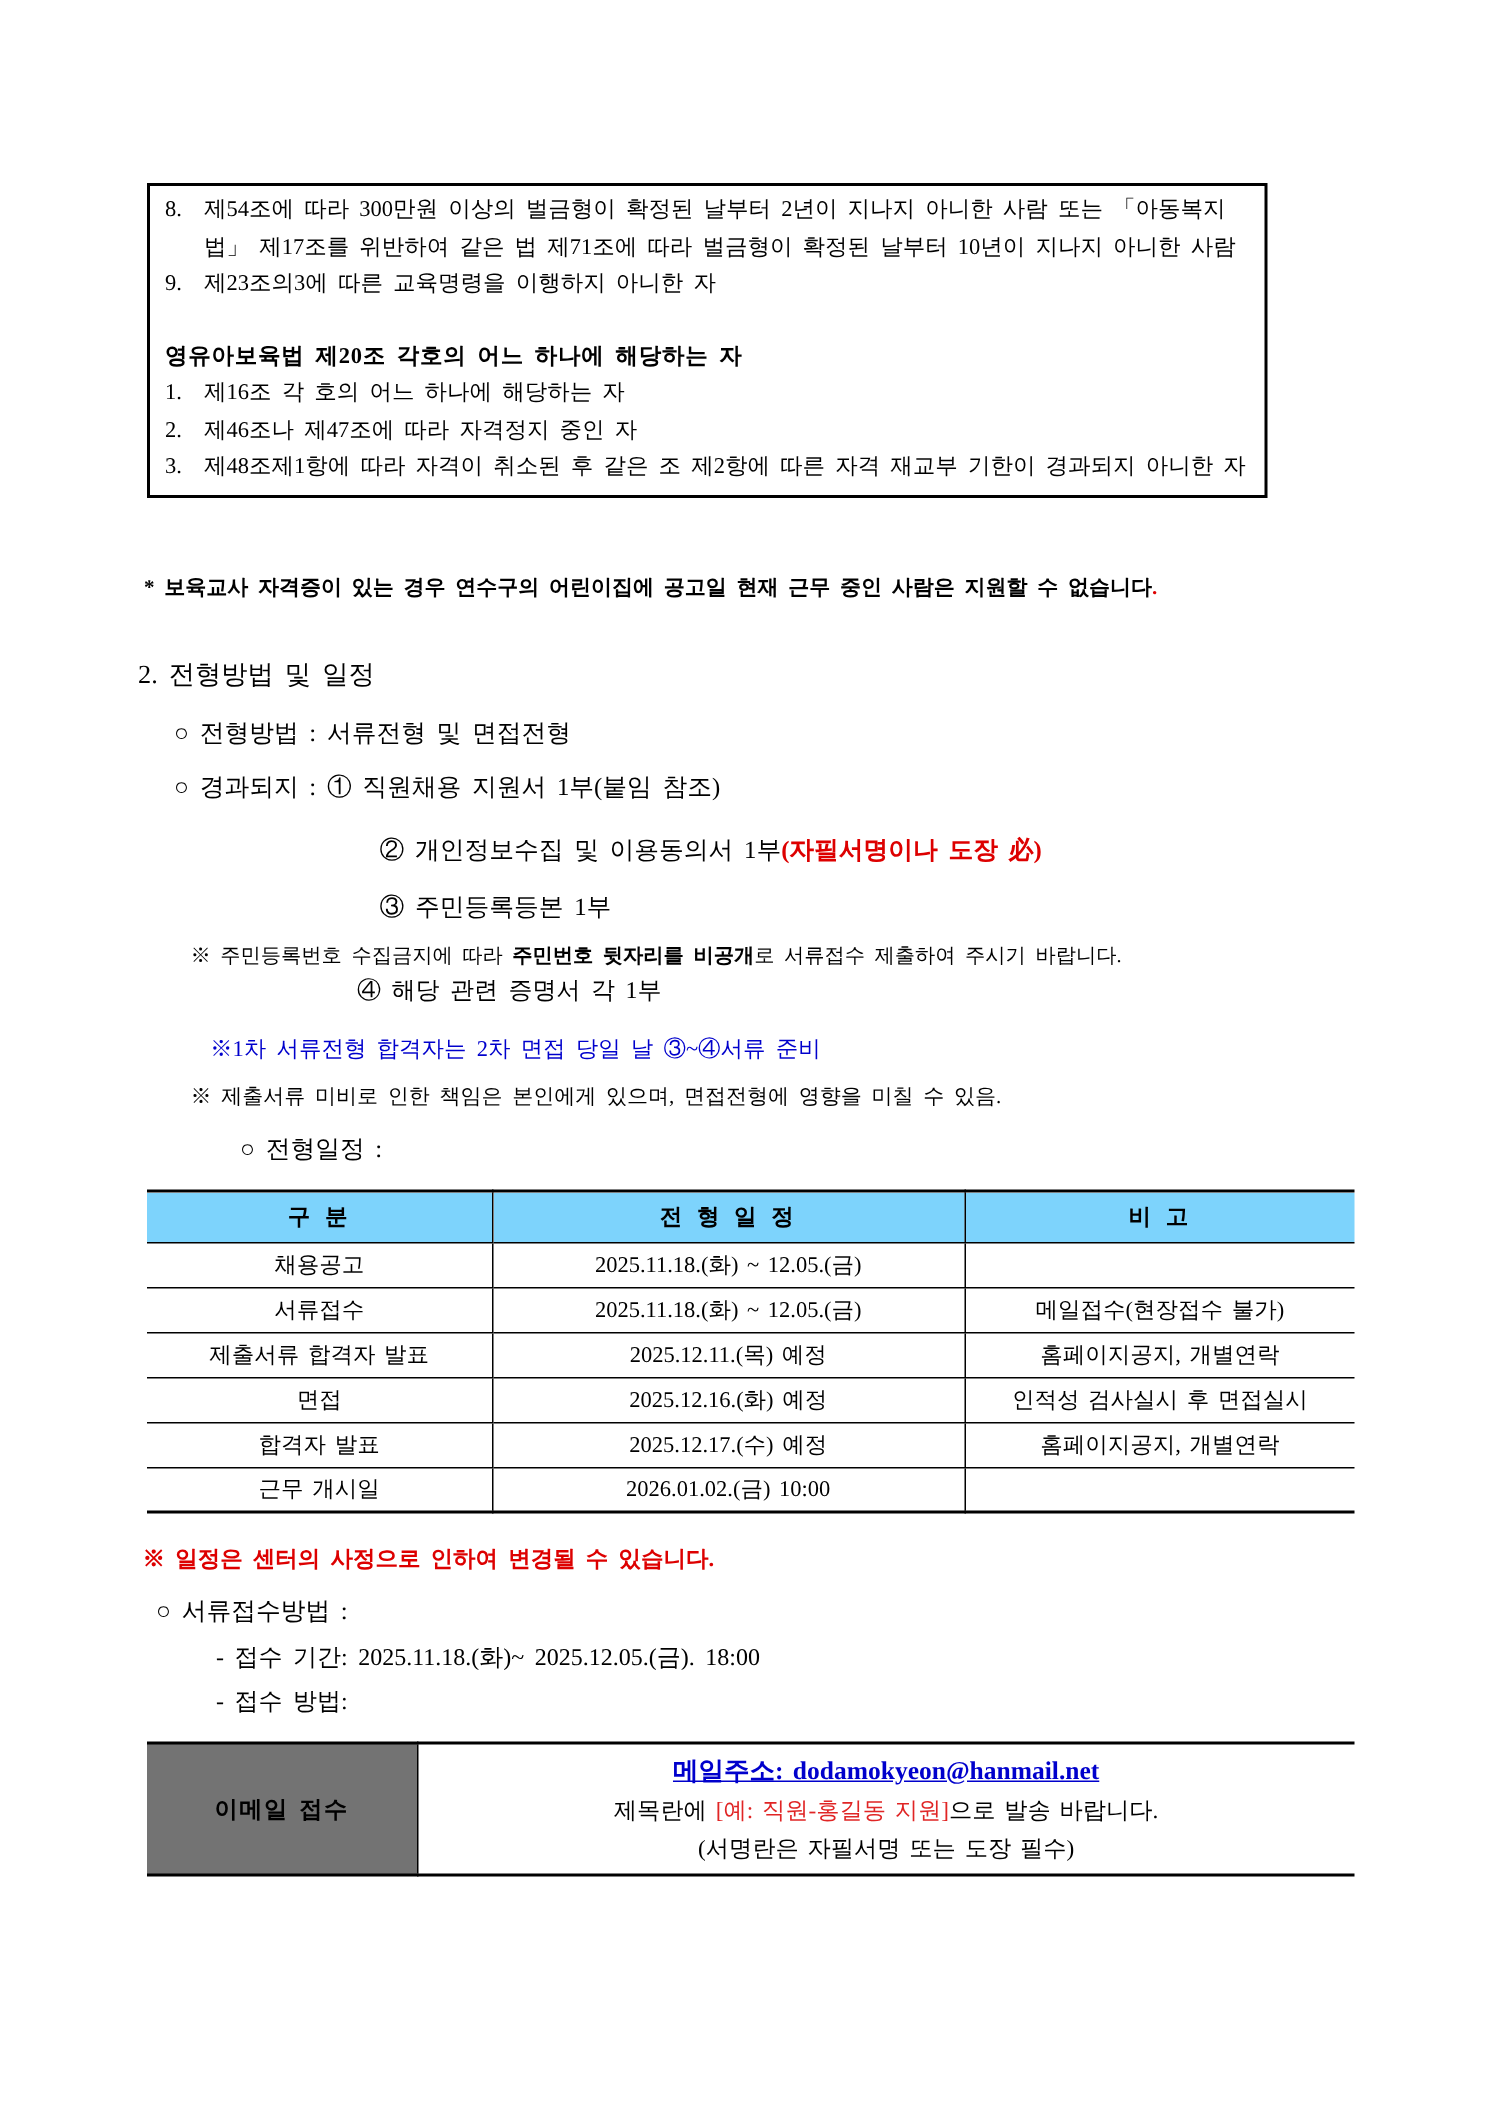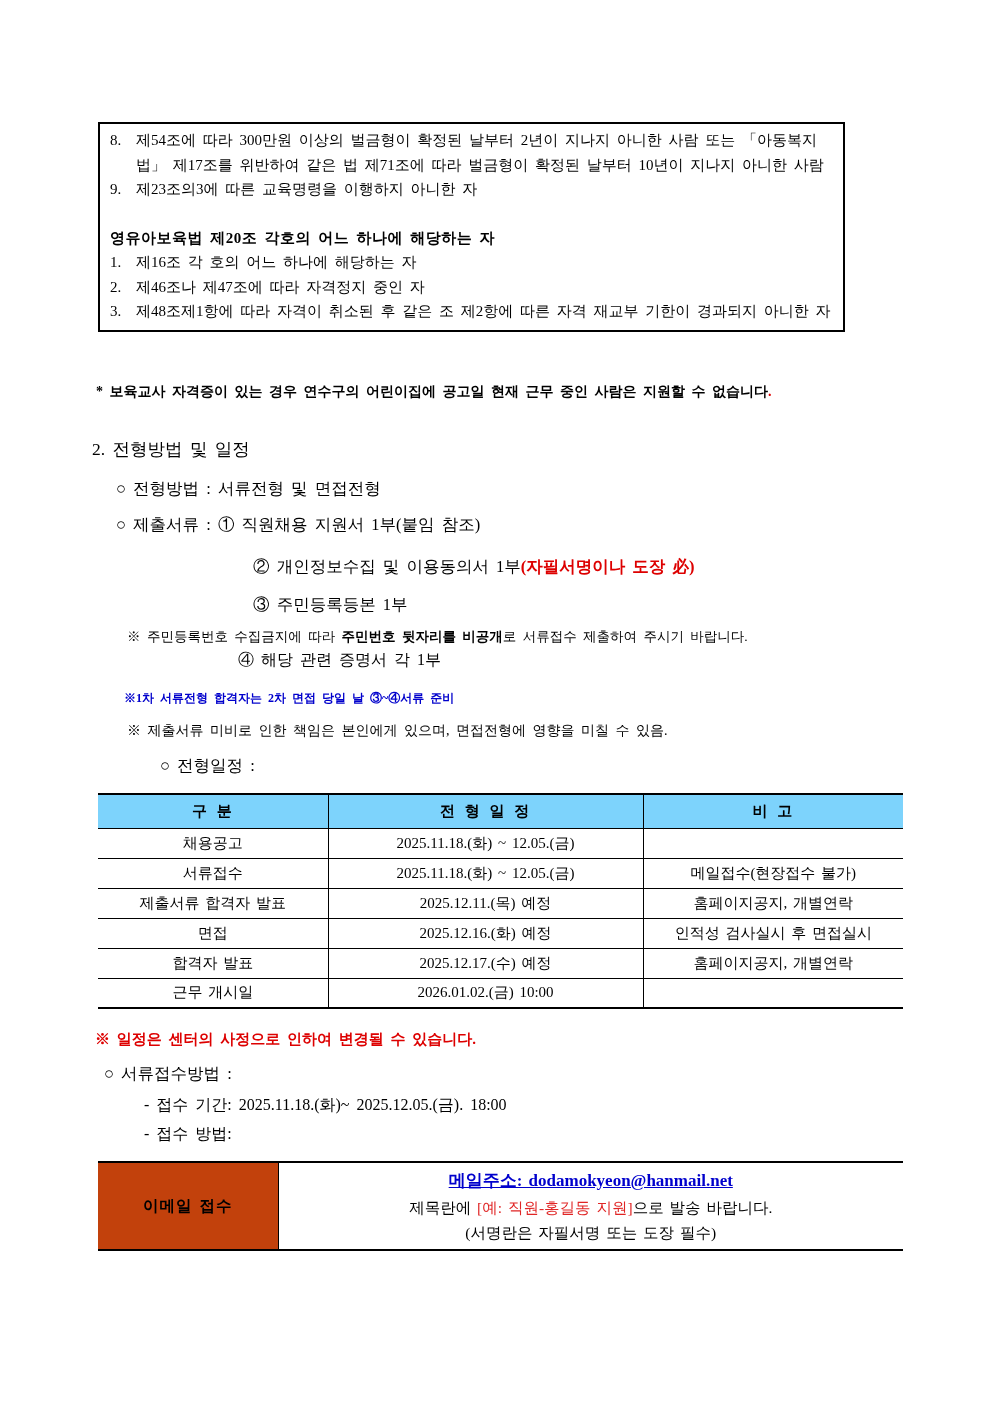--- a/index.html
+++ b/index.html
@@ -25,21 +25,21 @@
   
   .abs { position:absolute; white-space:nowrap; word-spacing:3px; }
   .note-teacher { left:96px; top:383px; font-size:14px; font-weight:bold; }
   .sec-title { left:92px; top:437px; font-size:17.5px; }
   .line-method { left:116px; top:478px; font-size:16.5px; }
   .line-docs { left:116px; top:514px; font-size:16.5px; }
   .line-doc2 { left:253px; top:556px; font-size:16.5px; }
   .line-doc3 { left:253px; top:594px; font-size:16.5px; }
   .line-jumin { left:127px; top:628px; font-size:13.5px; }
   .line-doc4 { left:238px; top:650px; font-size:16px; }
-  .line-bluenote { left:124px; top:690px; font-size:12px; font-weight:bold; }
+  .line-bluenote { left:140px; top:690px; font-size:15px; font-weight:normal; }
   .line-respnote { left:127px; top:722px; font-size:14px; }
   .line-schedlabel { left:112px; top:755px; font-size:16.5px;margin-left:48px; }
   .line-changenote { left:95px; top:1030px; font-size:15px; font-weight:bold; }
   .line-sublabel { left:104px; top:1063px; font-size:16.5px; }
   .line-period { left:144px; top:1095px; font-size:16px; }
   .line-how { left:144px; top:1124px; font-size:16px; }
 
   .red { color:#dd0000; }
   .red2 { color:#e02525; }
   .blue { color:#0000cc; }
@@ -65,21 +65,21 @@
 
   
   .email-table {
     position:absolute; left:98px; top:1161px; width:805px;
     border-collapse:collapse; table-layout:fixed;
     border-top:2px solid #000; border-bottom:2px solid #000;
     font-size:15.5px; word-spacing:2px;
   }
   .email-table td { vertical-align:middle; }
   .email-table .lbl {
-    width:180px; background:#c2410c; font-weight:bold; text-align:center;
+    width:180px; background:#737373; font-weight:bold; text-align:center;
     letter-spacing:1px;
   }
   .email-table .content { border-left:1px solid #000; text-align:center; padding:6px 8px 4px 8px; }
   .mail-line {
     display:inline-block; color:#0000cc; font-weight:bold; font-size:17px;
     text-decoration:underline; margin-bottom:3px; cursor:pointer;
   }
   .subject-line, .sign-line { line-height:25px; }
 </style>
 </head>
@@ -112,21 +112,21 @@
   </div>
 
   <div class="abs note-teacher">
     <span>* 보육교사 자격증이 있는 경우 연수구의 어린이집에 공고일 현재 근무 중인 사람은 지원할 수 없습니다</span><span class="red">.</span>
   </div>
 
   <div class="abs sec-title">2. 전형방법 및 일정</div>
 
   <div class="abs line-method">○ 전형방법 : 서류전형 및 면접전형</div>
 
-  <div class="abs line-docs">○ 제출서류 : ① 직원채용 지원서 1부(붙임 참조)</div>
+  <div class="abs line-docs">○ 경과되지 : ① 직원채용 지원서 1부(붙임 참조)</div>
   <div class="abs line-doc2">
     <span>② 개인정보수집 및 이용동의서 1부</span><span class="red bold">(자필서명이나 도장 必)</span>
   </div>
   <div class="abs line-doc3">③ 주민등록등본 1부</div>
   <div class="abs line-jumin">
     <span>※ 주민등록번호 수집금지에 따라 </span><span class="bold">주민번호 뒷자리를 비공개</span><span>로 서류접수 제출하여 주시기 바랍니다.</span>
   </div>
   <div class="abs line-doc4">④ 해당 관련 증명서 각 1부</div>
   <div class="abs line-bluenote blue">※1차 서류전형 합격자는 2차 면접 당일 날 ③~④서류 준비</div>
   <div class="abs line-respnote">※ 제출서류 미비로 인한 책임은 본인에게 있으며, 면접전형에 영향을 미칠 수 있음.</div>

